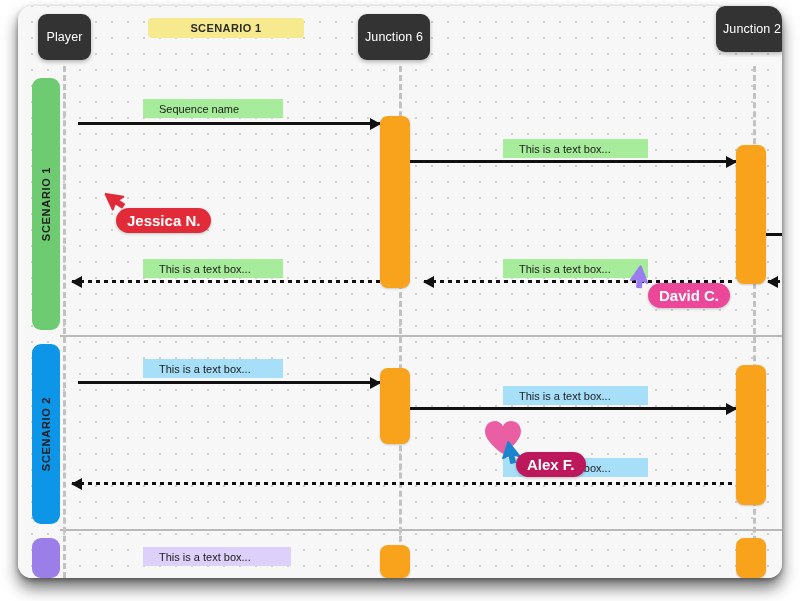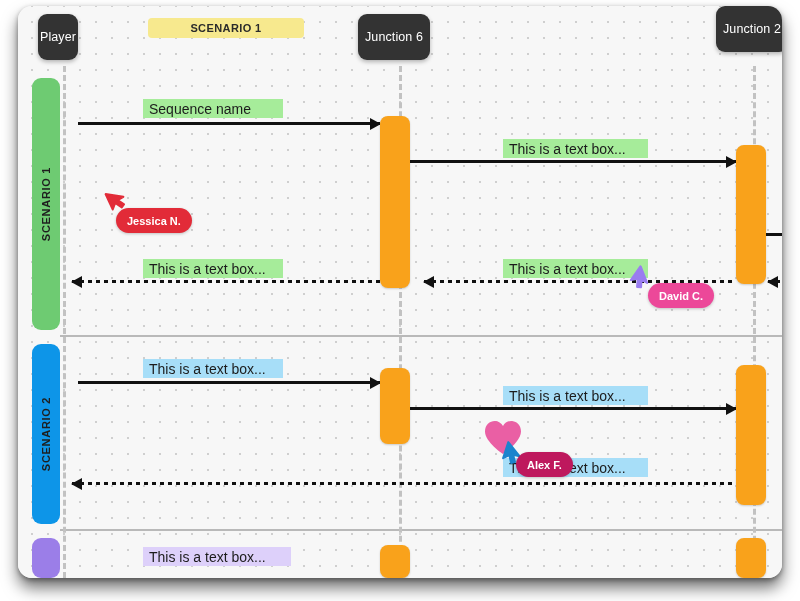--- a/index.html
+++ b/index.html
@@ -149,43 +149,43 @@
     left: -1px;
     border-right: 11px solid #111111;
   }
 
   
   .textbox {
     position: absolute;
     height: 19px;
     display: flex;
     align-items: center;
-    padding-left: 6px;
-    font-size: 14px;
+    padding-left: 16px;
+    font-size: 11px;
     color: #1c1c1c;
     white-space: nowrap;
     overflow: hidden;
   }
   .tb-green  { background: #a6ec9a; }
   .tb-blue   { background: #a7def8; }
   .tb-purple { background: #ddd0fa; }
 
   
   .cursor-group { position: absolute; }
   .cursor-arrow { position: absolute; width: 20px; height: 22px; }
   .cursor-pill {
     position: absolute;
     height: 25px;
     border-radius: 13px;
     display: flex;
     align-items: center;
     justify-content: center;
     padding: 0 11px;
     color: #ffffff;
-    font-size: 11px;
+    font-size: 15px;
     font-weight: bold;
     white-space: nowrap;
     box-shadow: 0 1px 3px rgba(0,0,0,0.22);
   }
   .pill-red    { background: #e22b38; }
   .pill-purple { background: #9a7ef0; }
   .pill-blue   { background: #1c84cd; }
 
   .heart { position: absolute; width: 40px; height: 38px; }
 </style>
@@ -263,21 +263,21 @@
       </div>
     <div id="activations-layer">
         <div class="activation" style="left: 362px; top: 110px; height: 172px;"></div>
         <div class="activation" style="left: 718px; top: 139px; height: 139px;"></div>
         <div class="activation" style="left: 362px; top: 362px; height: 76px;"></div>
         <div class="activation" style="left: 718px; top: 359px; height: 140px;"></div>
         <div class="activation" style="left: 362px; top: 539px; height: 33px;"></div>
         <div class="activation" style="left: 718px; top: 532px; height: 40px;"></div>
       </div>
     <div id="nodes-layer">
-        <div class="node" style="left: 20px; top: 8px; width: 40px; text-align: right;">Player</div>
+        <div class="node" style="left: 20px; top: 8px; width: 53px; text-align: right;">Player</div>
         <div class="node" style="left: 340px; top: 8px; width: 72px;">Junction 6</div>
         <div class="node" style="left: 698px; top: 0; width: 72px;">Junction 2</div>
         <div class="scenario-badge" style="left: 130px; top: 12px; width: 156px; background: rgb(247, 233, 142);">SCENARIO 1</div>
       </div>
     <div id="cursors-layer">
         <div class="cursor-group">
           <div class="cursor-arrow" style="left: 86px; top: 187px;"><svg viewBox="0 0 20 22" width="20" height="22" style="transform:rotate(-25deg);transform-origin:2px 2px;">
               <path d="M2 1 L2 18 L7 13 L11 20 L14.5 18 L10.5 11.5 L17 11 Z" fill="#e22b38" stroke="#e22b38" stroke-width="2" stroke-linejoin="round"></path>
             </svg></div>
           <div class="cursor-pill pill-red" style="left: 98px; top: 202px; background: rgb(226, 43, 56);">Jessica N.</div>

